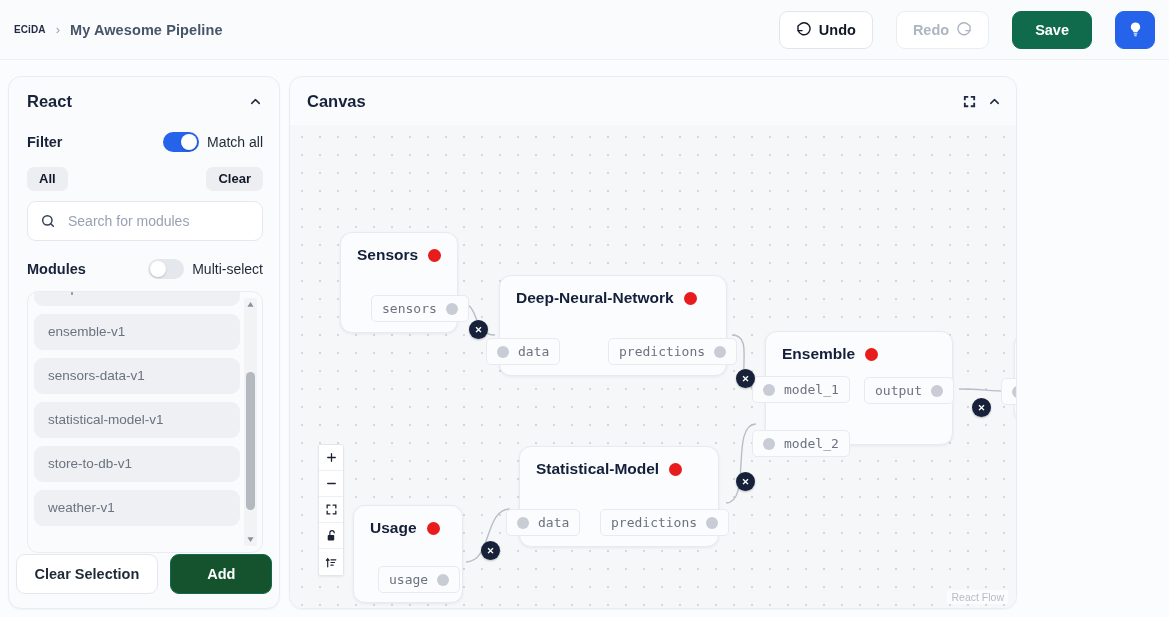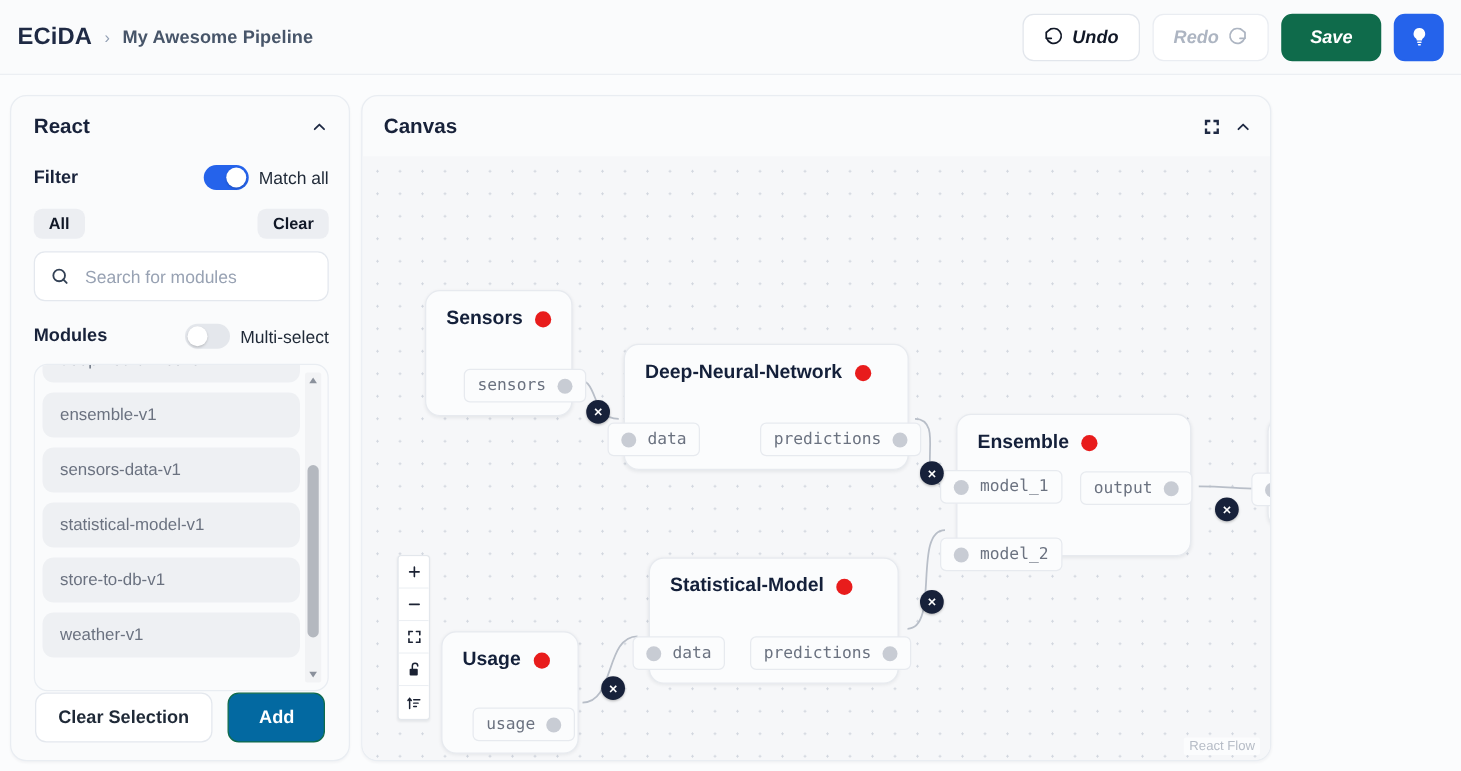--- a/index.html
+++ b/index.html
@@ -12,27 +12,27 @@
   }
   .app { position: relative; width: 1169px; height: 617px; background: #fbfcfd; }
 
   
   .topbar {
     position: absolute; left: 0; top: 0; width: 1169px; height: 60px;
     background: #fafbfc; border-bottom: 1px solid #eceff3;
     display: flex; align-items: center;
   }
   .breadcrumb { display: flex; align-items: center; gap: 10px; margin-left: 14px; }
-  .bc-root { font-size: 19px; font-weight: 700; color: #1f2a44; letter-spacing: .1px; text-align: center; }
+  .bc-root { font-size: 10px; font-weight: 700; color: #1f2a44; letter-spacing: .1px; text-align: center; }
   .bc-sep { font-size: 13px; color: #93a0b4; font-weight: 400; }
   .bc-current { font-size: 14.5px; font-weight: 700; color: #475569; letter-spacing: .1px; }
 
   .topbar-actions {
     margin-left: auto; margin-right: 14px;
-    display: flex; align-items: flex-start; gap: 10px; font-style: italic;
+    display: flex; align-items: flex-start; gap: 23px;
   }
   .btn {
     height: 38px; border-radius: 9px; display: inline-flex; align-items: center;
     justify-content: center; gap: 7px; font-size: 14.5px; font-weight: 600;
     cursor: pointer; user-select: none; padding: 0 16px;
     border: 1px solid #e2e6ec; background: #ffffff; color: #1f2937;
   }
   .btn-undo { color: #111827; }
   .btn-redo { color: #adb5c2; border-color: #eaedf2; cursor: default; }
   .btn-save {
@@ -139,21 +139,21 @@
   .side-actions {
     position: absolute; left: 0; right: 0; bottom: 14px;
     display: flex; align-items: center; justify-content: center; gap: 12px;
   }
   .btn-clearsel {
     height: 40px; padding: 0 18px; border-radius: 9px; background: #fff;
     border: 1px solid #e4e8ee; color: #1f2937; font-size: 14.5px; font-weight: 600;
     display: inline-flex; align-items: center; cursor: pointer;
   }
   .btn-add {
-    height: 40px; padding: 0 24px; border-radius: 9px; background: #0369a1;
+    height: 40px; padding: 0 36px; border-radius: 9px; background: #14532d;
     border: 1px solid #0f6b4b; color: #fff; font-size: 14.5px; font-weight: 700;
     display: inline-flex; align-items: center; cursor: pointer;
   }
 
   
   .canvas-panel {
     position: absolute; left: 289px; top: 76px; width: 728px; height: 533px;
     background: #fafbfc; border: 1px solid #e9edf2; border-radius: 13px;
     box-shadow: 0 1px 2px rgba(16,24,40,.04); overflow: hidden;
   }

